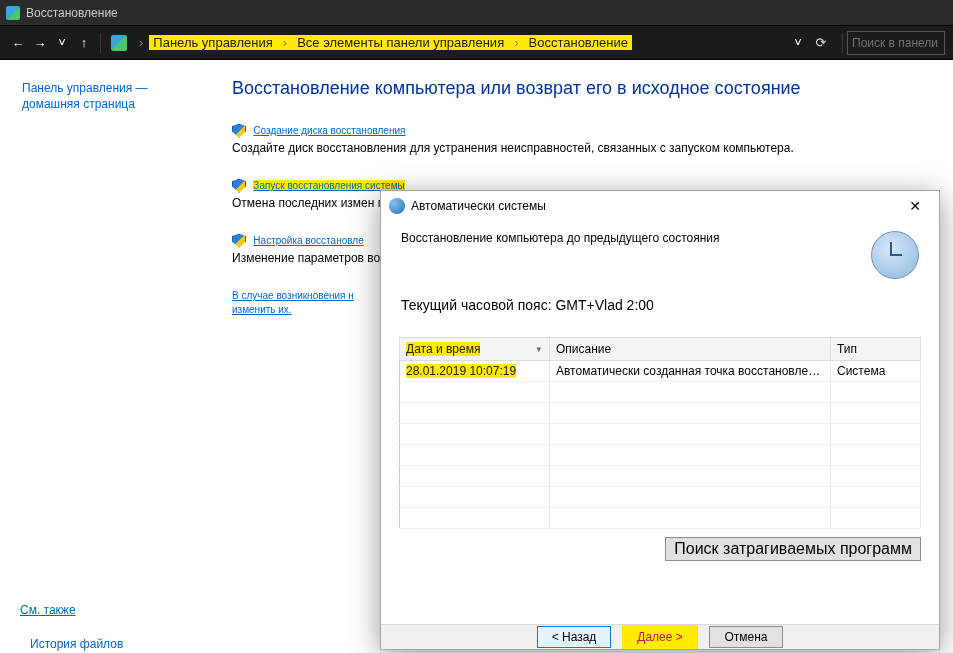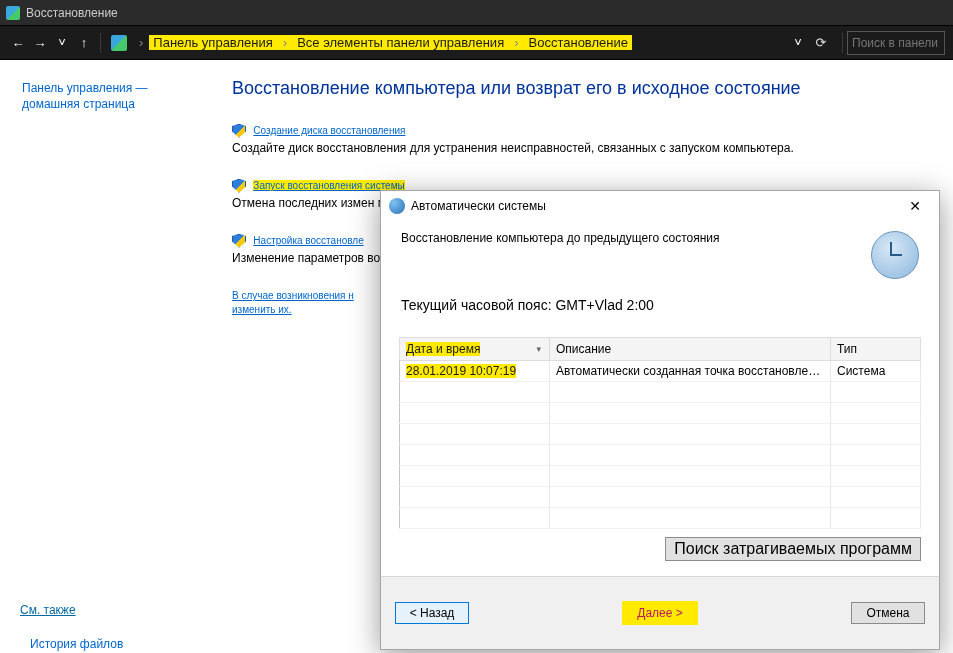--- a/index.html
+++ b/index.html
@@ -43,21 +43,21 @@
     .clock:before { content:""; position:absolute; left:18px; top:10px; width:2px; height:14px; background:#2a5b88; }
     .clock:after { content:""; position:absolute; left:18px; top:22px; width:12px; height:2px; background:#2a5b88; }
     .dlg-body { flex:1; padding:8px 18px 0; display:flex; flex-direction:column; }
     .tz { margin:4px 2px 24px; font-size:14px; }
     table { width:100%; border-collapse:collapse; border:1px solid #c8c8c8; table-layout:fixed; font-size:12px; }
     th { background:#f4f4f4; text-align:left; font-weight:normal; padding:4px 6px; border:1px solid #dcdcdc; position:relative; }
     th .sort { position:absolute; right:8px; top:6px; font-size:9px; color:#666; }
     td { padding:3px 6px; border-right:1px solid #e8e8e8; border-bottom:1px solid #f0f0f0;
          white-space:nowrap; overflow:hidden; text-overflow:ellipsis; height:21px; }
     tr.blank td { color:transparent; }
-    .btnbar { padding:25px 14px; display:flex; justify-content:space-between; gap:2px; background:#f0f0f0; border-top:1px solid #d9d9d9; }
+    .btnbar { padding:1px 14px; display:flex; justify-content:center; gap:12px; background:#f0f0f0; border-top:1px solid #d9d9d9; }
     .affbtn { border:1px solid #8c8c8c; background:#e1e1e1; padding:2px 8px; font-size:16px; margin:8px 0 0 auto; display:block; cursor:pointer; }
     .winbtn { min-width:74px; height:22px; border:1px solid #8c8c8c; background:#e1e1e1; font-size:12px; cursor:pointer; }
     .winbtn.primary { border:1px solid #0078d7; background:#e5f1fb; }
     .winbtn:disabled { color:#be185d; border-color:#c8c8c8; background:#efefef; cursor:default; }
     .winbtn.hl2 { outline:2px solid #ffea00; outline-offset:-1px; background:#ffea00; }
   </style>
 </head>
 <body>
 
 <div class="titlebar">

